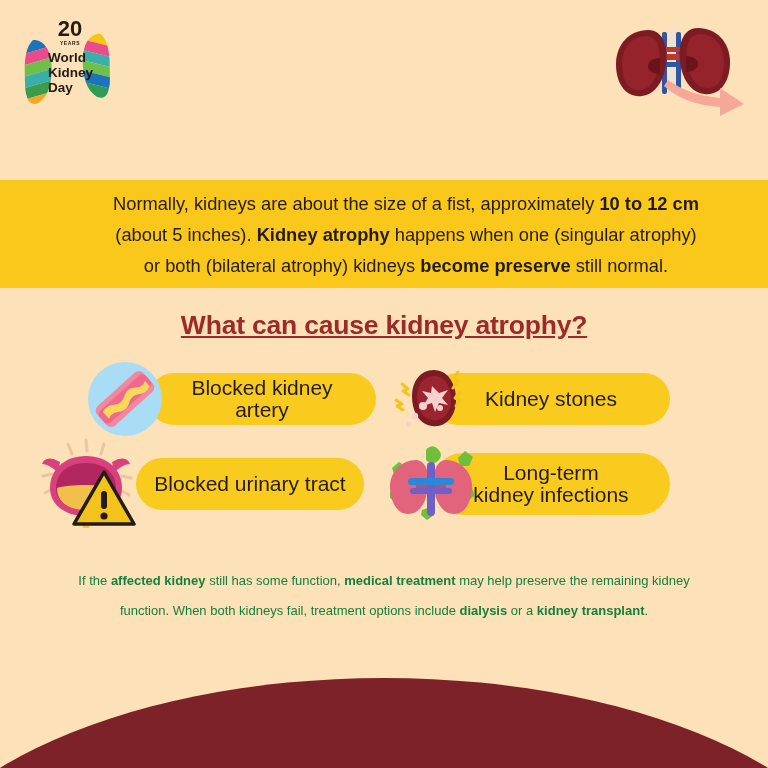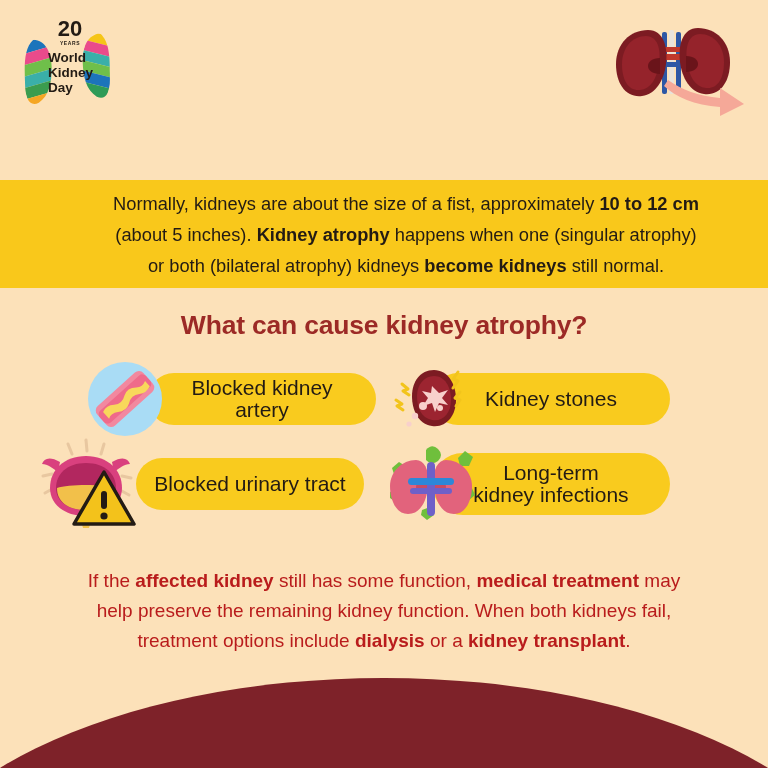--- a/index.html
+++ b/index.html
@@ -63,20 +63,21 @@
   }
   .banner-text b{ font-weight:bold; }
 
   
   .section-heading{
     position:absolute; top:310px; left:0; width:100%;
     text-align:center;
     font-size:26.5px; font-weight:bold;
     letter-spacing:-0.2px;
     color:#9C2A26;
+    text-decoration:underline;
   }
 
   
   .causes{
     position:absolute; top:360px; left:0; width:100%;
     height:180px;
   }
   .card{
     position:absolute;
     display:flex; align-items:center;
@@ -117,22 +118,22 @@
   #card-urinary  .icon{ width:110px; height:92px; left:-98px; top:-22px; }
 
   #card-infection{ left:432px; top:93px; }
   #card-infection .pill{ width:238px; }
   #card-infection .icon{ width:92px; height:80px; left:-46px; top:-9px; }
 
   
   .outro{
     position:absolute; top:566px; left:0; width:100%;
     text-align:center;
-    color:#b91c1c;
-    font-size:19px; line-height:30px;
+    color:#15803d;
+    font-size:13px; line-height:30px;
   }
   .outro .inner{ width:620px; margin:0 auto; }
   .outro b{ font-weight:bold; }
 </style>
 </head>
 <body>
 
 <div id="poster">
 
   <div class="logo">
@@ -197,21 +198,21 @@
 
       <path d="M66 66 C80 76 96 82 118 84 L118 74 L142 90 L118 102 L118 93 C92 91 74 83 62 72 Z" fill="#F5A898"></path>
     </svg>
   </div>
 
 
   <div class="banner">
     <div class="banner-text">
       <span>Normally, kidneys are about the size of a fist, approximately </span><b>10 to 12 cm</b><br>
       <span>(about 5 inches). </span><b>Kidney atrophy</b><span> happens when one (singular atrophy)</span><br>
-      <span>or both (bilateral atrophy) kidneys </span><b>become kidneys</b><span> still normal.</span>
+      <span>or both (bilateral atrophy) kidneys </span><b>become preserve</b><span> still normal.</span>
     </div>
   </div>
 
   <div class="section-heading">What can cause kidney atrophy?</div>
 
   <div class="causes">
 
     <div class="card" id="card-artery">
       <div class="icon">
         <svg viewBox="0 0 78 78" xmlns="http://www.w3.org/2000/svg">

